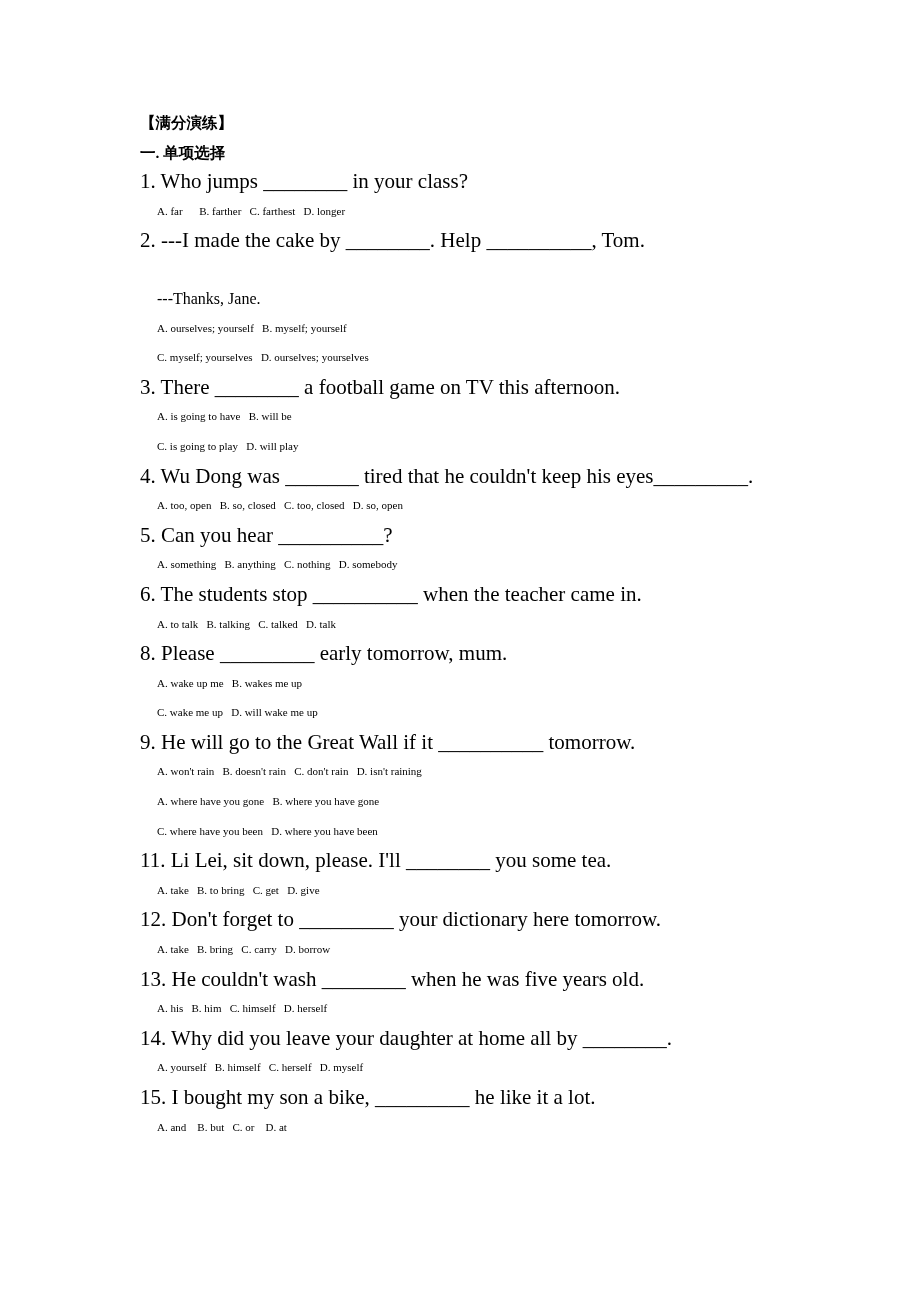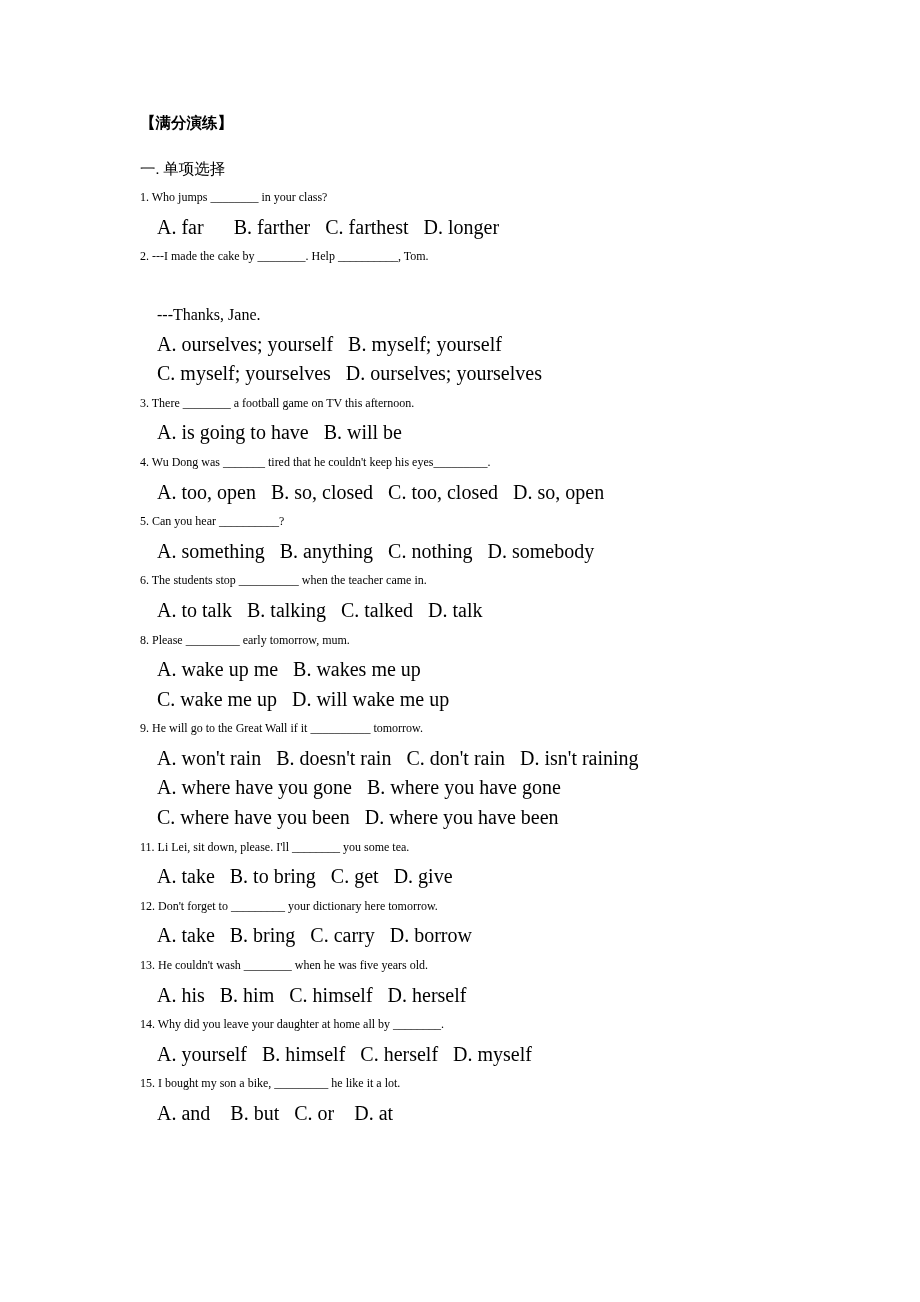--- a/index.html
+++ b/index.html
@@ -32,32 +32,31 @@
 
   .doc-heading {
     font-size: 15.5px;
     font-weight: bold;
     line-height: 29.6px;
     letter-spacing: 0px;
     white-space: pre;
   }
   .section-heading {
     font-size: 15.5px;
-    font-weight: normal;
+    font-weight: bold;
     line-height: 29.6px;
     white-space: pre;
-    margin-top: 16px;
   }
   .q-line {
-    font-size: 12px;
+    font-size: 21px;
     line-height: 29.6px;
     white-space: pre;
   }
   .opt-line {
-    font-size: 20px;
+    font-size: 11px;
     line-height: 29.6px;
     white-space: pre;
     padding-left: 17px;
   }
   .cont-line {
     font-size: 16px;
     line-height: 29.6px;
     white-space: pre;
     padding-left: 17px;
     margin-top: 28px;
@@ -80,20 +79,21 @@
         </div>
         <div>
           <div class="q-line">2. ---I made the cake by ________. Help __________, Tom.</div>
           <div class="cont-line">---Thanks, Jane.</div>
           <div class="opt-line">A. ourselves; yourself   B. myself; yourself</div>
           <div class="opt-line">C. myself; yourselves   D. ourselves; yourselves</div>
         </div>
         <div>
           <div class="q-line">3. There ________ a football game on TV this afternoon.</div>
           <div class="opt-line">A. is going to have   B. will be</div>
+          <div class="opt-line">C. is going to play   D. will play</div>
         </div>
         <div>
           <div class="q-line">4. Wu Dong was _______ tired that he couldn't keep his eyes_________.</div>
           <div class="opt-line">A. too, open   B. so, closed   C. too, closed   D. so, open</div>
         </div>
         <div>
           <div class="q-line">5. Can you hear __________?</div>
           <div class="opt-line">A. something   B. anything   C. nothing   D. somebody</div>
         </div>
         <div>

